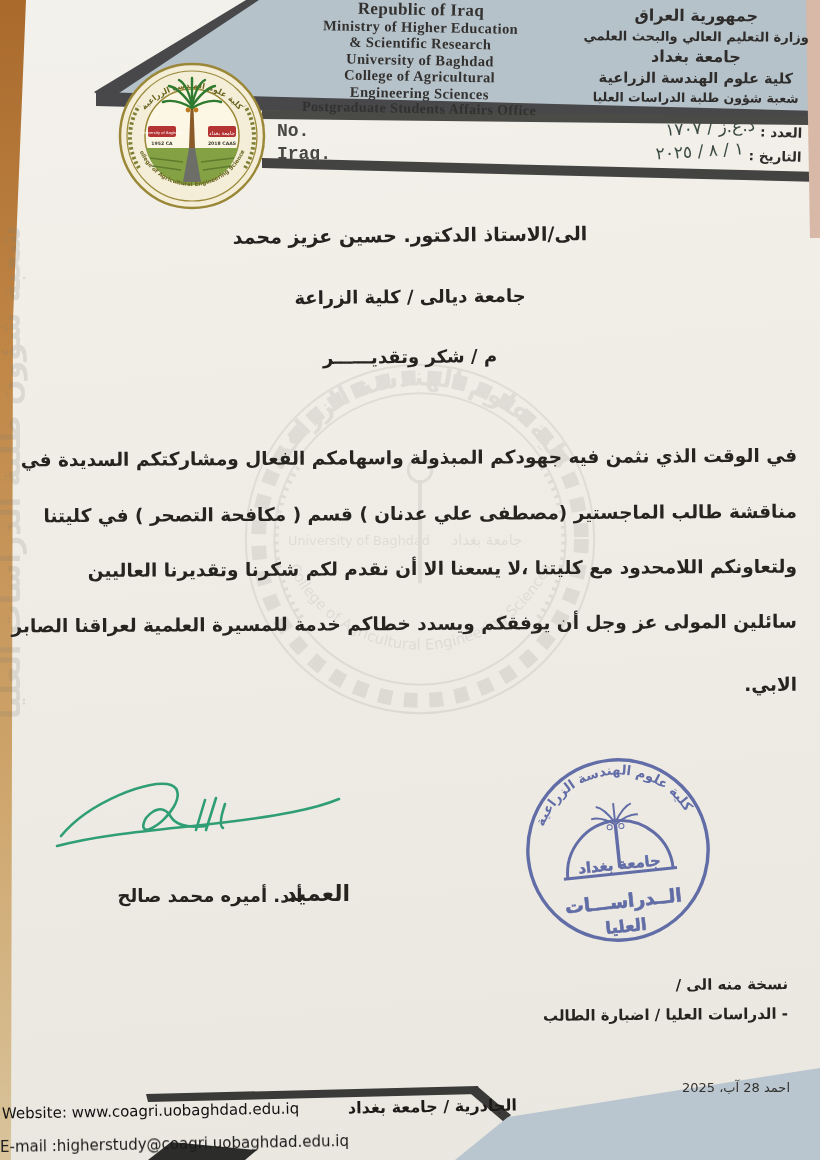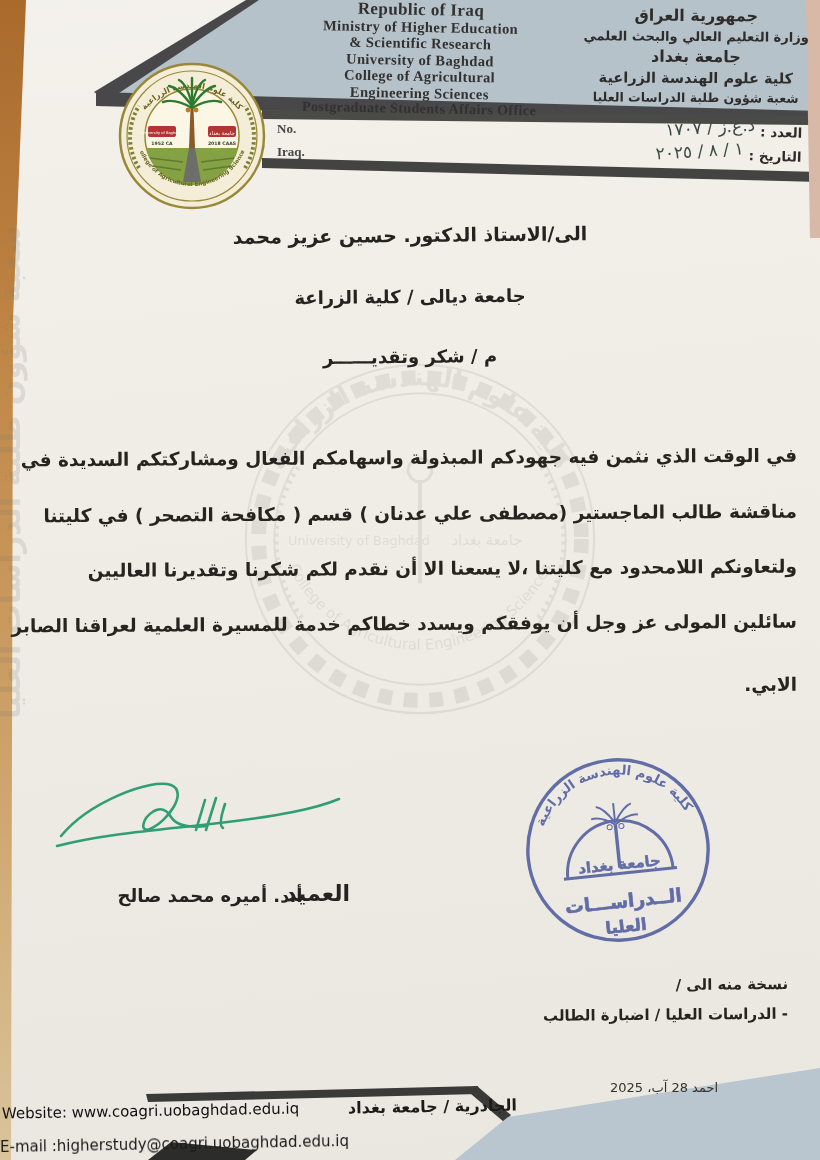--- a/index.html
+++ b/index.html
@@ -21,43 +21,43 @@
   .hdr-en .l6{font-size:14px;}
   
   .hdr-ar{right:4px; top:6px; width:240px; text-align:center; transform:rotate(.4deg);
           font-weight:bold; color:#2f2d2b; line-height:20.5px;}
   .hdr-ar .a0{font-size:16px;}
   .hdr-ar .a1{font-size:13px;}
   .hdr-ar .a2{font-size:16px;}
   .hdr-ar .a3{font-size:14.5px;}
   .hdr-ar .a4{font-size:12.5px;}
   
-  .ref-label{font-family:Liberation Serif, serif; font-weight:bold;
-             font-size:13px; color:#474743;}
+  .ref-label{font-family:Liberation Mono, monospace; font-weight:bold;
+             font-size:18px; color:#474743;}
   .ref-ar{right:18px; top:118px; width:270px; text-align:right; transform:rotate(1.6deg);}
   .ref-row{font-size:13.5px; font-weight:bold; color:#2e2c2a; margin-bottom:4px; white-space:nowrap;}
   .hand{display:inline-block; font-weight:400; font-size:17px; color:#3e4c46;
         transform:rotate(-5deg) translateY(-2px); letter-spacing:1.5px;}
   
   .center-line{left:150px; width:520px; text-align:center; font-weight:bold; color:#25231f;}
   .body-line{left:22px; width:775px; text-align:right; font-weight:bold; font-size:18.5px;
              color:#26241f; transform:rotate(-.35deg); white-space:nowrap;}
   
   .wm-side{left:-8px; top:225px; height:520px; writing-mode:vertical-rl;
            transform:rotate(180deg); font-size:30px; font-weight:bold;
            color:#7d7d72; opacity:.18; letter-spacing:7px; white-space:nowrap;}
   .sig-name{left:75px; top:845px; width:270px; text-align:center; font-weight:bold;
             font-size:18px; color:#25231f;margin-top:40px;}
   .sig-title{left:90px; top:881px; width:260px; text-align:right; font-weight:bold;
              font-size:22px; color:#25231f; letter-spacing:1px;}
   .copies-h{right:32px; top:976px; width:240px; text-align:right; font-weight:bold;
             font-size:15px; color:#26241f; transform:rotate(-.5deg);}
   .copies-i{right:32px; top:1006px; width:300px; text-align:right; font-weight:bold;
             font-size:15px; color:#26241f; transform:rotate(-.5deg);}
-  .note-date{right:30px; top:1080px; width:180px; text-align:left; font-size:13px;
+  .note-date{right:30px; top:1080px; width:180px; text-align:right; font-size:13px;
              color:#33312d;}
   .foot-web{left:2px; top:1102px; font-size:15px; color:#111; transform:rotate(-1deg);}
   .foot-addr{left:348px; top:1097px; font-size:16px; font-weight:bold; color:#1d1b18;
              transform:rotate(-1deg);}
   .foot-mail{left:0px; top:1135px; font-size:15px; color:#1a1a1a; transform:rotate(-1deg);
              filter:blur(.4px);}
   svg text{font-family:"DejaVu Sans",sans-serif;}
 </style>
 </head>
 <body>

